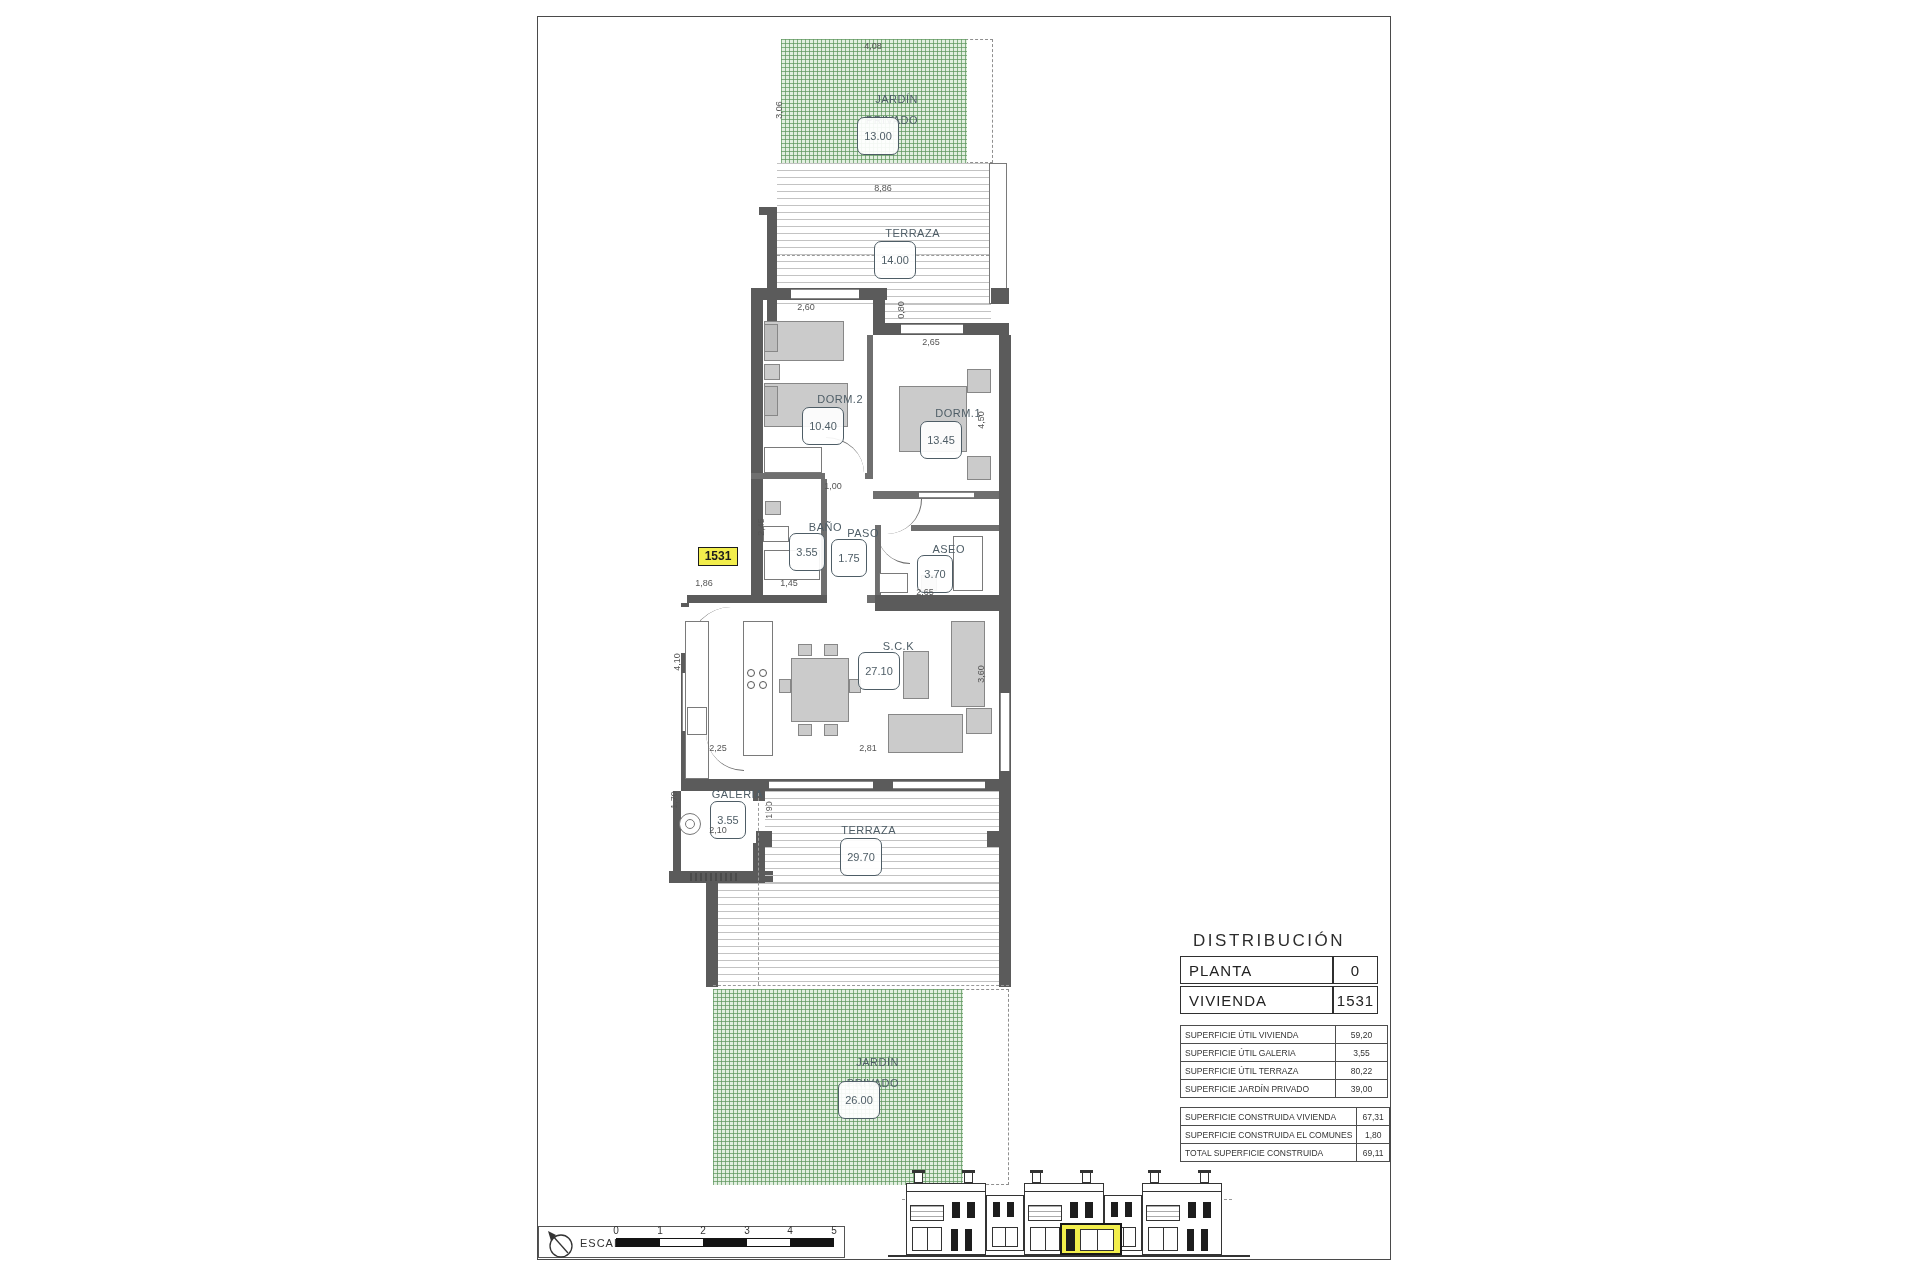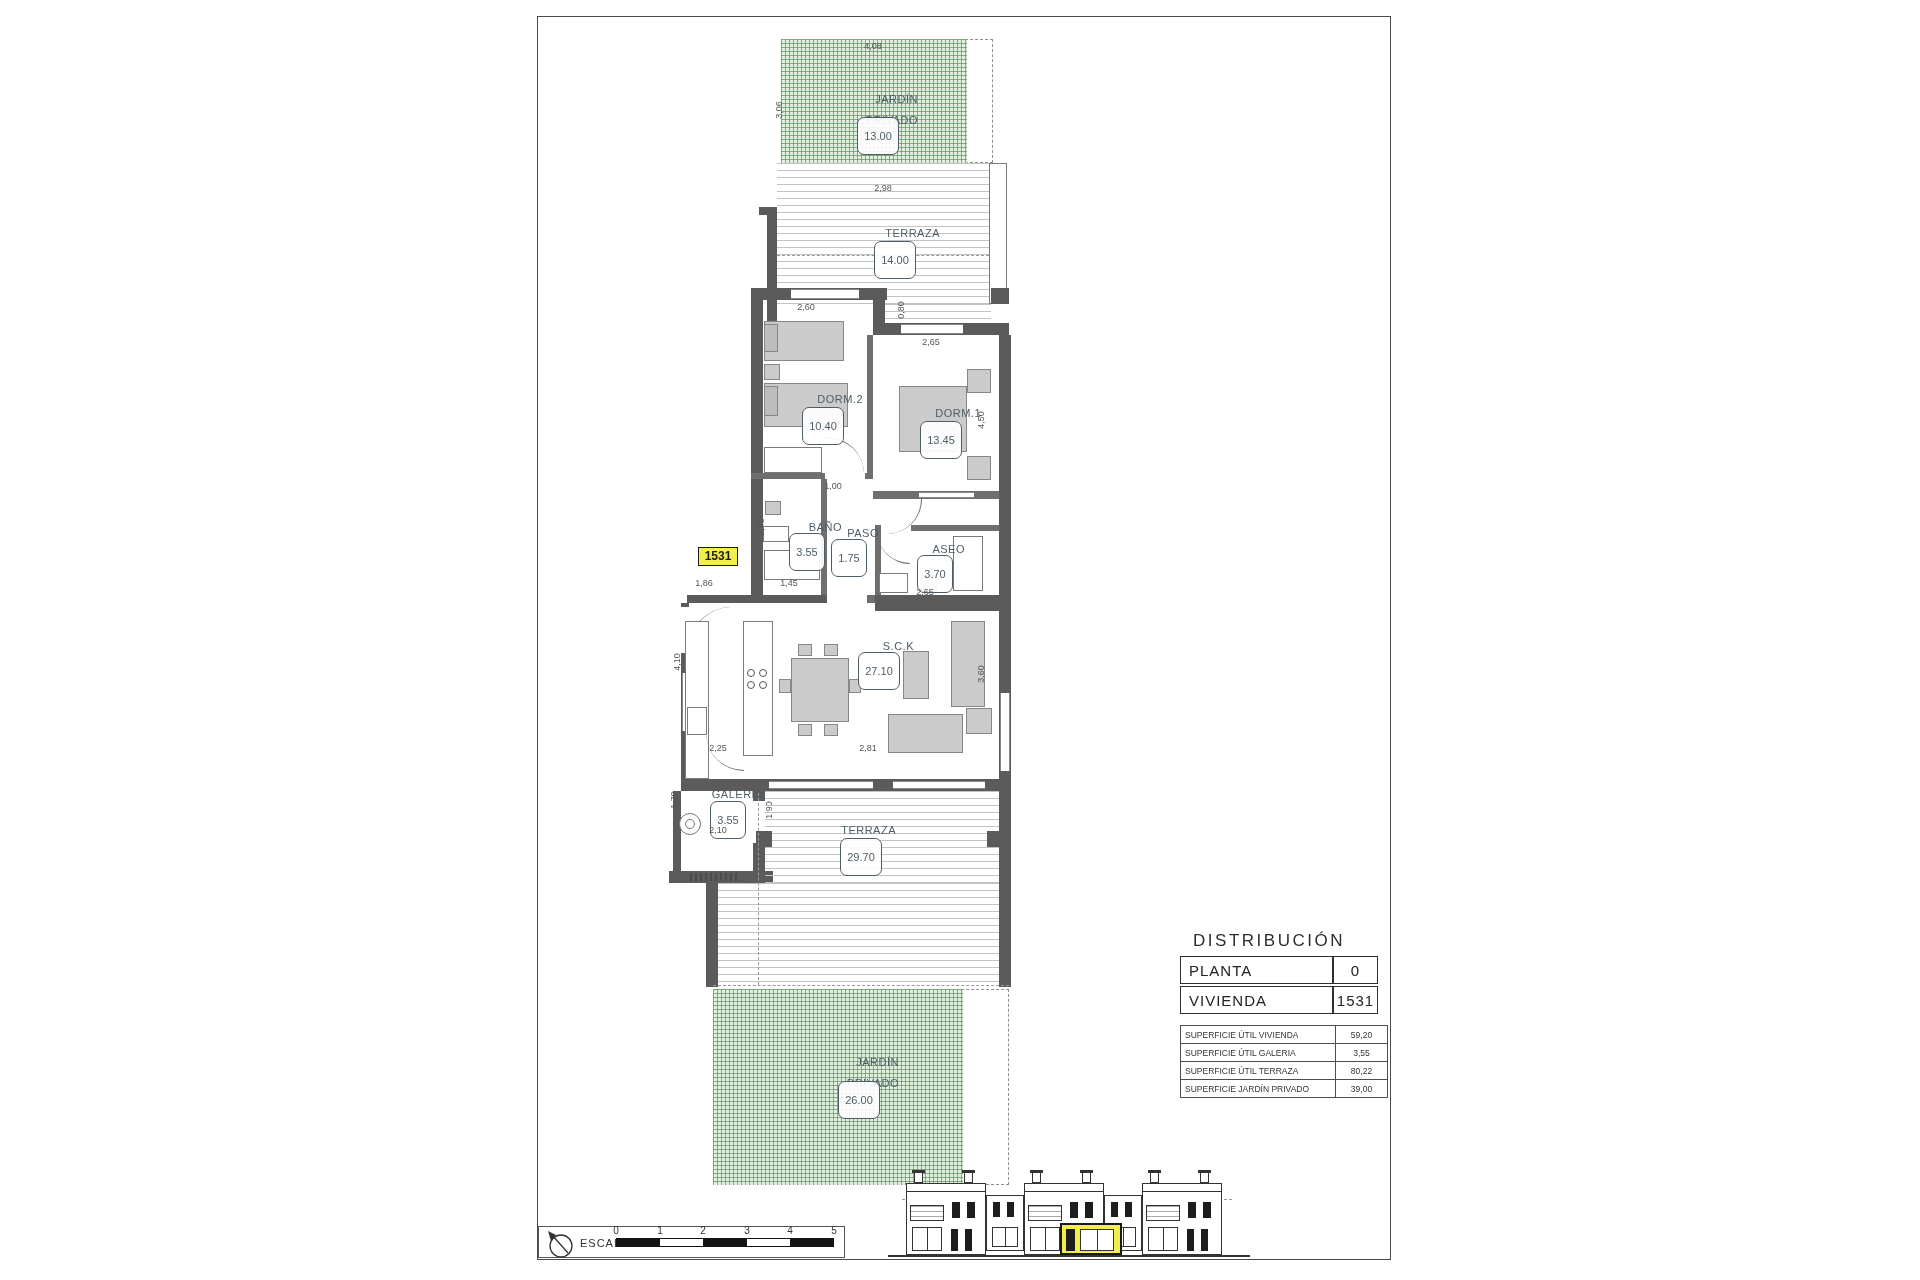--- a/index.html
+++ b/index.html
@@ -68,21 +68,21 @@
   <div class="dim" style="left:295px;top:24px;width:80px">4,08</div>
   <div class="dimv" style="left:226px;top:88px">3,06</div>
   <div class="rlabel" style="left:300px;top:72px;width:80px">JARDÍN PRIVADO</div>
   <div class="prow" style="left:300px;top:100px;width:80px"><span class="pill">13.00</span></div>
 
   <div class="deck" style="left:239px;top:146px;width:212px;height:141px"></div>
   <div class="wfurn" style="left:451px;top:146px;width:18px;height:141px"></div>
   <div class="wall" style="left:229px;top:190px;width:10px;height:114px"></div>
   <div class="wall" style="left:221px;top:190px;width:18px;height:8px"></div>
   <div class="dline-h" style="left:239px;top:238px;width:212px"></div>
-  <div class="dim" style="left:303px;top:166px;width:84px">2,98</div>
+  <div class="dim" style="left:303px;top:166px;width:84px">8,86</div>
   <div class="rlabel" style="left:312px;top:206px;width:90px">TERRAZA</div>
   <div class="prow" style="left:312px;top:224px;width:90px"><span class="pill">14.00</span></div>
 
   <div class="wall" style="left:213px;top:271px;width:136px;height:12px"></div>
   <div class="win" style="left:253px;top:272px;width:68px;height:10px"></div>
   <div class="wall" style="left:335px;top:271px;width:12px;height:47px"></div>
   <div class="deck" style="left:347px;top:287px;width:106px;height:19px"></div>
   <div class="dimv" style="left:348px;top:288px">0,80</div>
   <div class="wall" style="left:347px;top:306px;width:124px;height:12px"></div>
   <div class="win" style="left:363px;top:307px;width:62px;height:10px"></div>
@@ -229,20 +229,36 @@
             <td class="lab">SUPERFICIE ÚTIL TERRAZA</td>
             <td class="val">80,22</td>
           </tr>
     <tr>
             <td class="lab">SUPERFICIE JARDÍN PRIVADO</td>
             <td class="val">39,00</td>
           </tr>
   </tbody>
       </table>
 
+  <table class="mini" style="left:642px;top:1090px">
+    <tbody>
+          <tr>
+            <td class="lab">SUPERFICIE CONSTRUIDA VIVIENDA</td>
+            <td class="val">67,31</td>
+          </tr>
+    <tr>
+            <td class="lab">SUPERFICIE CONSTRUIDA EL COMUNES</td>
+            <td class="val">1,80</td>
+          </tr>
+    <tr>
+            <td class="lab">TOTAL SUPERFICIE CONSTRUIDA</td>
+            <td class="val">69,11</td>
+          </tr>
+  </tbody>
+      </table>
 
   <div class="scalebox" style="left:0px;top:1209px;width:307px;height:32px"></div>
   <svg class="abs" style="left:7px;top:1212px" width="30" height="30" viewBox="0 0 30 30">
     <circle cx="16" cy="17" r="11" fill="none" stroke="#333" stroke-width="1.3"></circle>
     <line x1="23" y1="24" x2="7" y2="6" stroke="#333" stroke-width="1.3"></line>
     <polygon points="3,2 11,6 6,12" fill="#333"></polygon>
   </svg>
   <div class="esc" style="left:42px;top:1220px">ESCALA :</div>
   <div class="abs" style="left:78px;top:1208px;width:218px;height:28px">
     <span class="tick" style="left:0px;top:0px">0</span>

